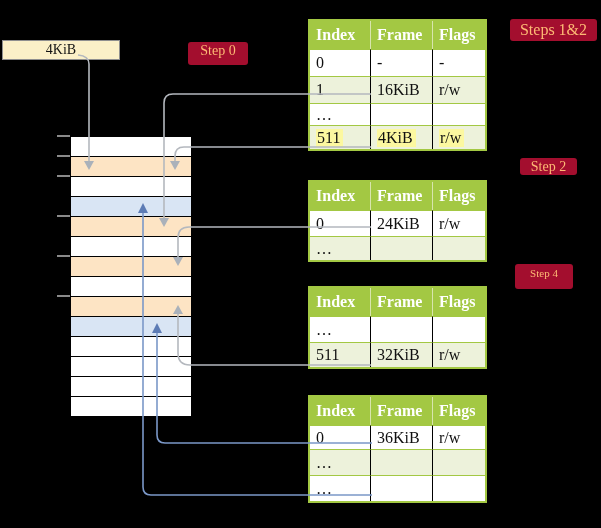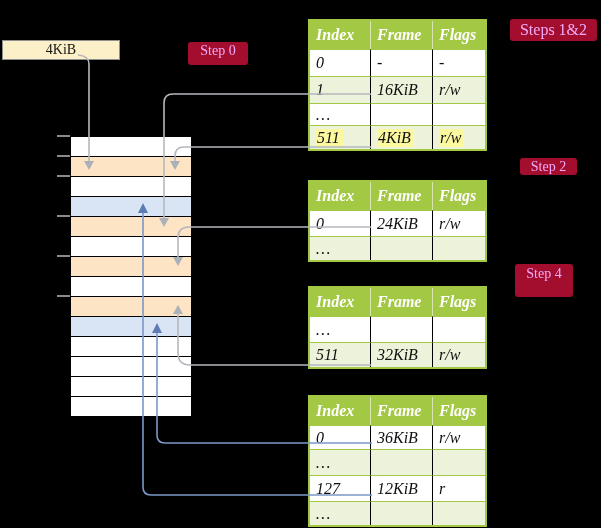--- a/index.html
+++ b/index.html
@@ -9,42 +9,42 @@
     font-family:"Liberation Serif","DejaVu Serif",serif;
   }
   
   .frame-box{
     position:absolute;left:2px;top:40px;width:118px;height:20px;
     background:#fbf0c8;border:1px solid #8f8f8f;box-sizing:border-box;
     color:#111;font-size:14px;line-height:18px;text-align:center;
   }
   
   .badge{
-    position:absolute;background:#a30e2e;color:#f0abfc;text-align:center;
+    position:absolute;background:#a30e2e;color:#fdba74;text-align:center;
     border-radius:3px;white-space:nowrap;
   }
   .badge.b-step0 {left:188px;top:42px; width:60px;height:23px;font-size:14px;line-height:17px;}
   .badge.b-steps12{left:510px;top:19px; width:87px;height:22px;font-size:16px;line-height:22px;}
   .badge.b-step3 {left:520px;top:158px;width:57px;height:17px;font-size:14px;line-height:17px;}
-  .badge.b-step4 {left:515px;top:264px;width:58px;height:33px;font-size:14px;line-height:19px;}
+  .badge.b-step4 {left:515px;top:264px;width:58px;height:25px;font-size:11px;line-height:19px;}
   
   .memcol{
     position:absolute;left:70px;top:136px;width:120px;
     border:1px solid #000;background:#fff;z-index:1;
   }
   .mrow{height:19px;border-bottom:1px solid #000;}
   .mrow:last-child{border-bottom:none;}
   .mrow.white{background:#ffffff;}
   .mrow.peach{background:#fde4c4;}
   .mrow.blue {background:#d9e5f4;}
   .tick{position:absolute;left:57px;width:13px;height:2px;background:#8a8a8a;z-index:0;}
   
   table.ptable{
     position:absolute;left:308px;border-collapse:separate;border-spacing:0;
-    border:2px solid #a3c843;background:#404040;z-index:2;table-layout:fixed;font-style:italic;
+    border:2px solid #a3c843;background:#404040;z-index:2;table-layout:fixed;
   }
   table.ptable th{
     background:#a3c843;color:#fff;font-weight:bold;font-size:16px;
     text-align:left;padding:0 0 0 6px;
   }
   table.ptable th + th{border-left:1px solid #d8e5ad;}
   table.ptable td{
     font-size:16px;color:#101010;padding:0 0 0 6px;
     border-top:1px solid #a3c843;background:#fff;
   }
@@ -189,25 +189,20 @@
       <td>0</td>
       <td>36KiB</td>
       <td>r/w</td>
     </tr>
     <tr>
       <td>…</td>
       <td></td>
       <td></td>
     </tr>
     <tr>
-      <td>127</td>
-      <td>12KiB</td>
-      <td>r</td>
-    </tr>
-    <tr>
       <td>…</td>
       <td></td>
       <td></td>
     </tr>
   </tbody>
 </table>
 
 <svg class="overlay" width="601" height="528" viewBox="0 0 601 528">
 
   <path class="cgray" d="M78,55 Q89,56 89,64 L89,161"></path>

